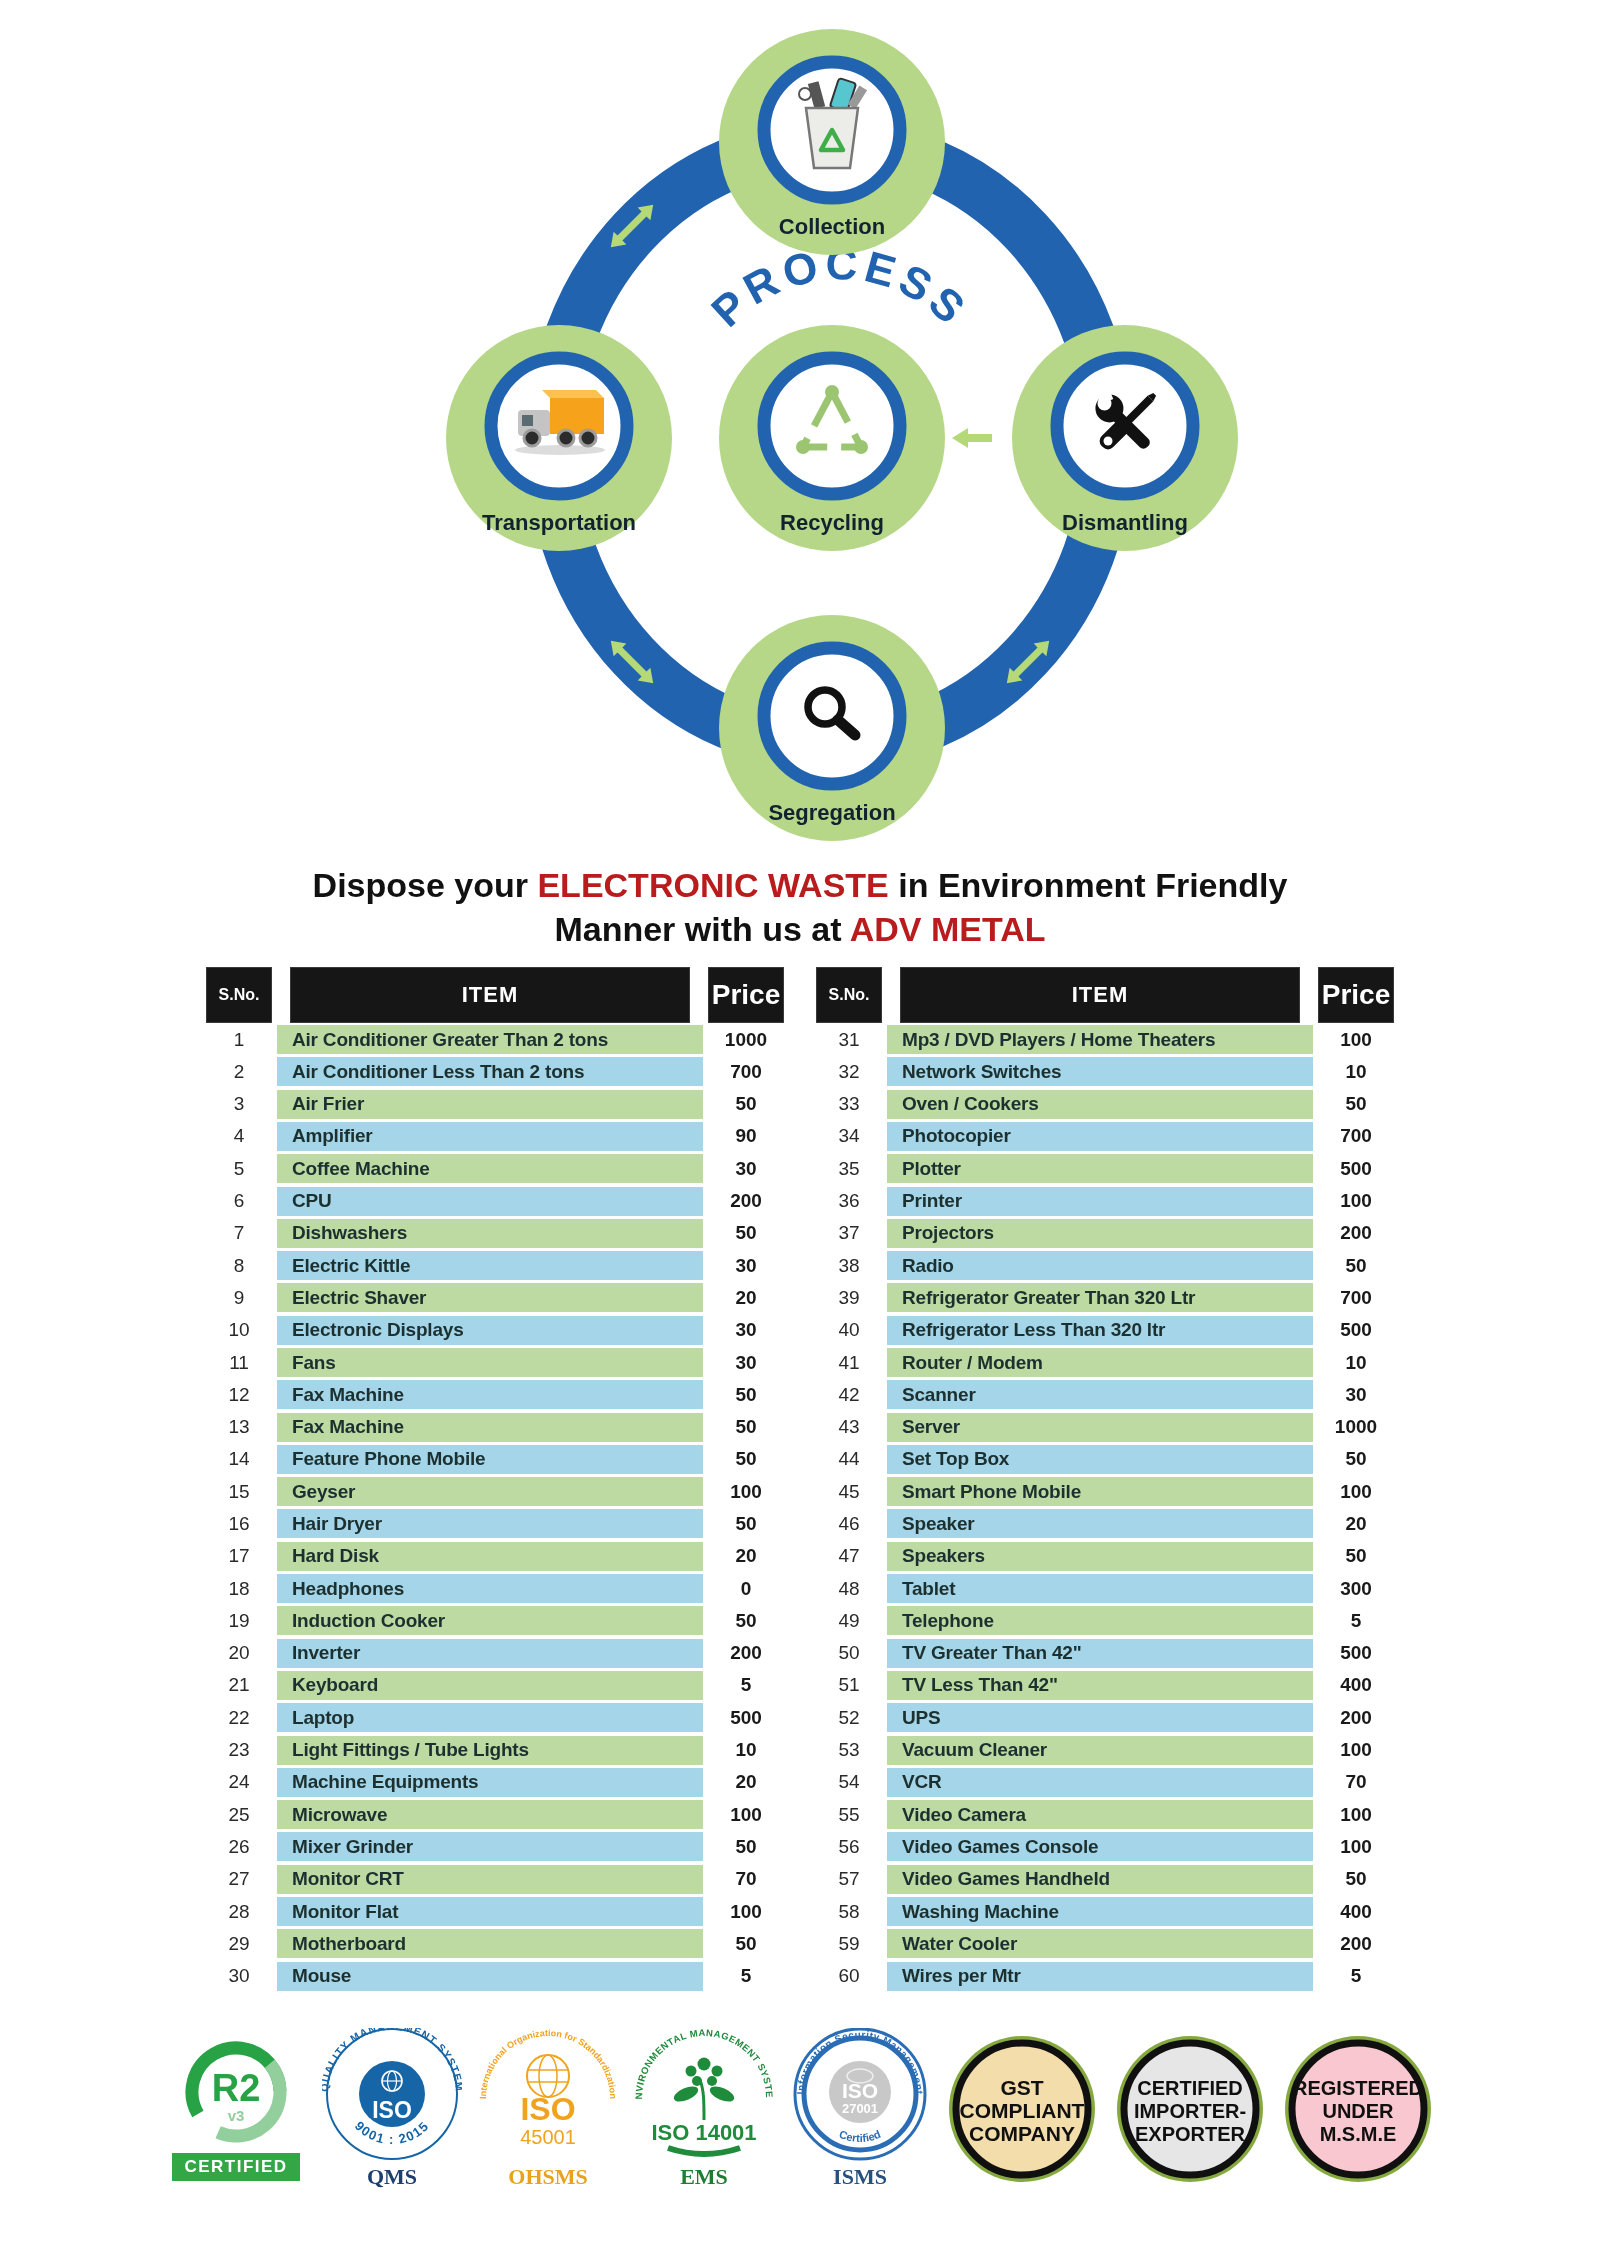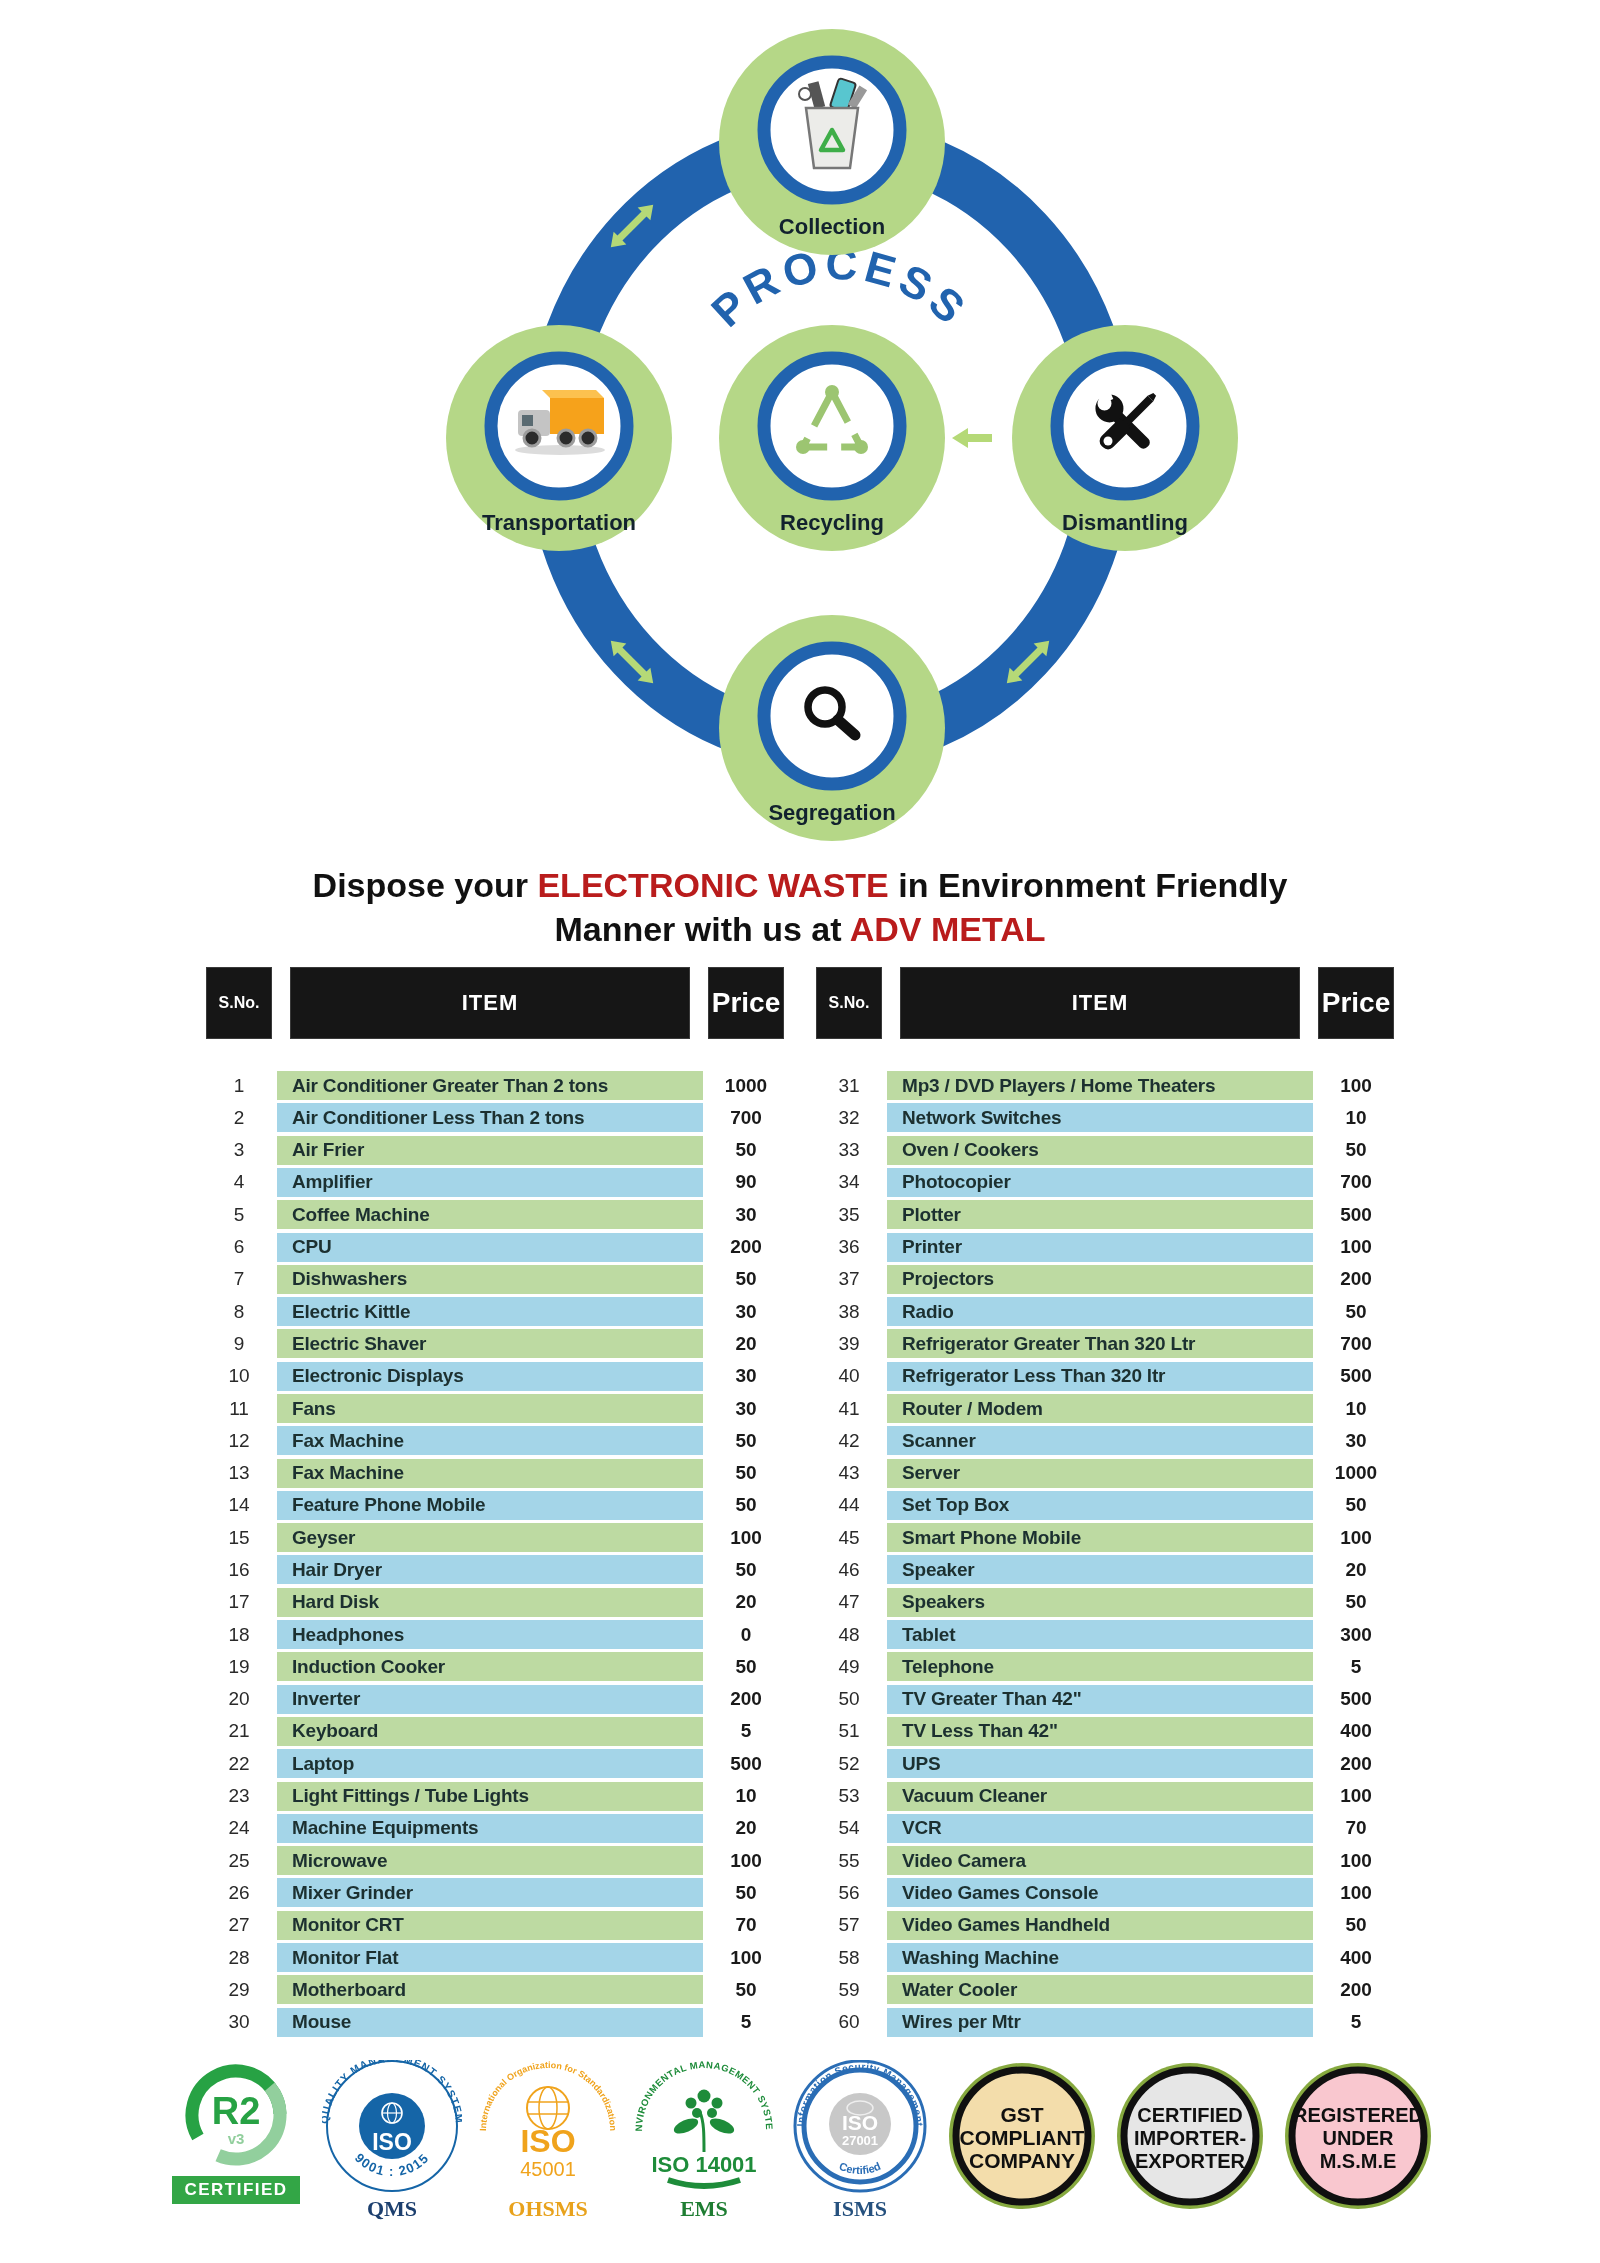--- a/index.html
+++ b/index.html
@@ -7,36 +7,36 @@
         font-family:"Liberation Sans",sans-serif;}
   
   .diagram-wrap{width:880px;margin:14px auto 0 auto;}
   
   .headline{margin:6px auto 0 auto;text-align:center;font-size:34px;font-weight:bold;
             color:#111;line-height:1.28;letter-spacing:0;}
   .headline .hl{color:#b91c1c;}
   
   .tables{display:flex;justify-content:center;gap:32px;margin-top:16px;}
   .ptable{width:578px;}
-  .thead{display:grid;grid-template-columns:66px 1fr 76px;column-gap:18px;height:72px;margin-bottom:32px;}
+  .thead{display:grid;grid-template-columns:66px 1fr 76px;column-gap:18px;height:56px;margin-bottom:2px;}
   .th{background:#161616;color:#fff;display:flex;align-items:center;justify-content:center;
       font-weight:bold;border:1px solid #3a3a3a;}
   .th.sno{font-size:16px;}
   .th.item{font-size:22px;letter-spacing:1px;}
   .th.price{font-size:28px;}
   .tbody .trow{display:grid;grid-template-columns:66px 1fr 76px;column-gap:5px;height:29px;
                margin-bottom:3.3px;}
   .td{display:flex;align-items:center;}
   .td.sno{justify-content:center;font-size:19px;color:#2a2a2a;}
   .td.item{padding-left:15px;font-size:19px;font-weight:bold;color:#1c3030;letter-spacing:-0.2px;}
   .td.price{justify-content:center;font-size:19px;font-weight:bold;color:#1a1a1a;}
   .tbody .trow:nth-of-type(odd)  .td.item{background:#bddaa2;}
   .tbody .trow:nth-of-type(even) .td.item{background:#a4d5e8;}
   
-  .badges{display:flex;justify-content:center;align-items:flex-start;gap:16px;margin-top:20px;}
+  .badges{display:flex;justify-content:center;align-items:center;gap:16px;margin-top:34px;}
   .badge{display:flex;flex-direction:column;align-items:center;}
   .badge-caption{font-family:"Liberation Serif",serif;font-weight:bold;font-size:22px;margin-top:2px;}
   .cap-qms{color:#1c3f6e;}
   .cap-ohsms{color:#e8a21c;}
   .cap-ems{color:#1e7d32;}
   .cap-isms{color:#26517e;}
   .certified-box{background:#33a646;color:#fff;font-weight:bold;font-size:17px;
                  letter-spacing:1.5px;padding:4px 12px;margin-top:4px;}
 </style>
 </head>

